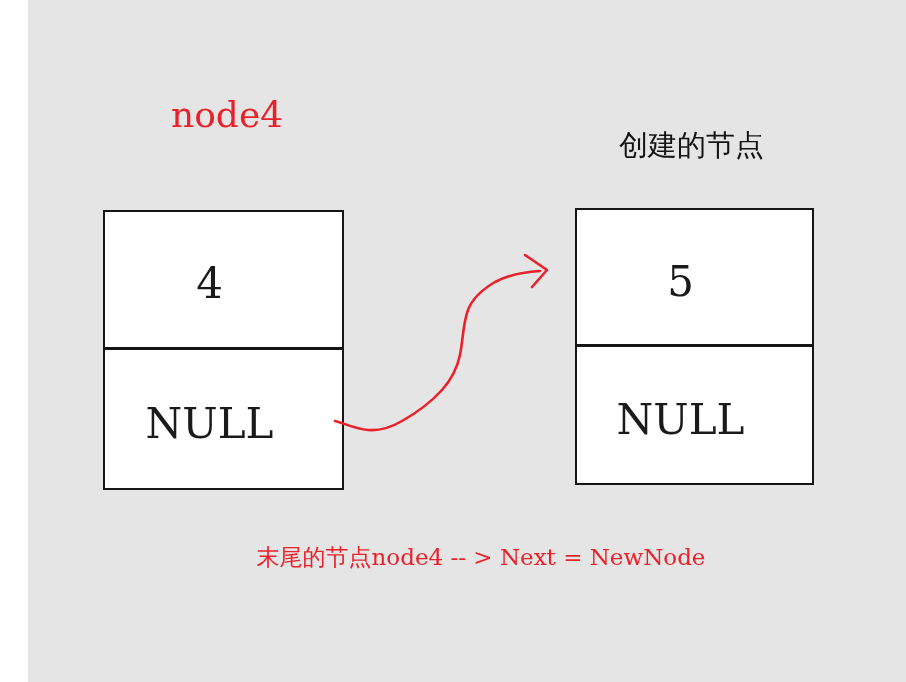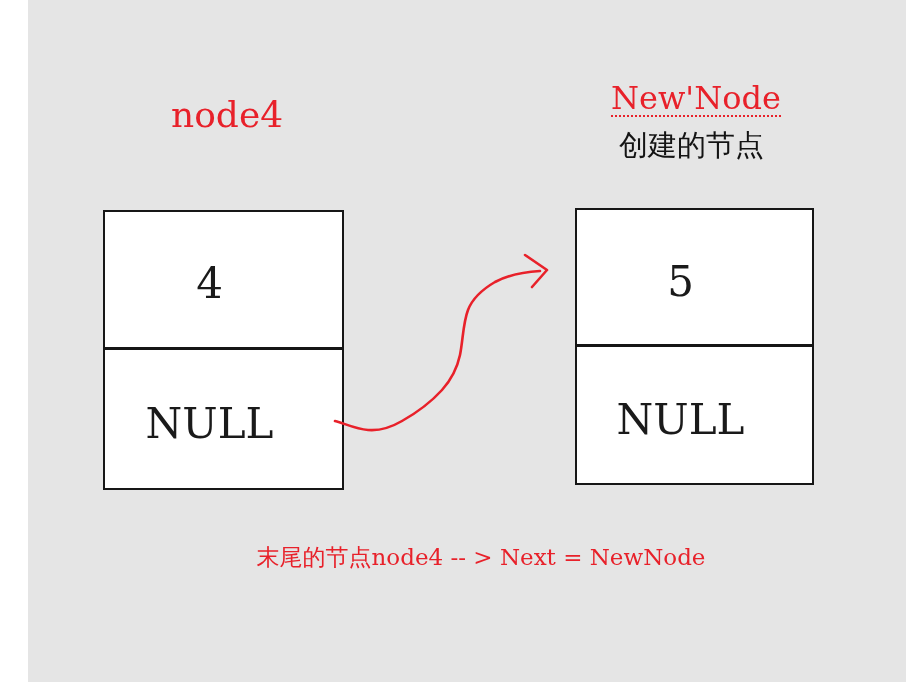--- a/index.html
+++ b/index.html
@@ -98,21 +98,20 @@
   .caption .zh    { font-family: "Liberation Sans", "DejaVu Sans", sans-serif; }
   .caption .latin { font-family: "DejaVu Serif", "Liberation Serif", serif; }
 </style>
 </head>
 <body>
 
 <div class="canvas">
 
   <div class="label-node4 serif">node4</div>
 
-  <div class="label-newnode serif">New'Node</div>
   <div class="label-created cjk">创建的节点</div>
 
   <div class="node-box left">
     <div class="cell cell-top serif">
       <span>4</span>
     </div>
     <div class="cell cell-bottom serif">
       <span>NULL</span>
     </div>
   </div>

